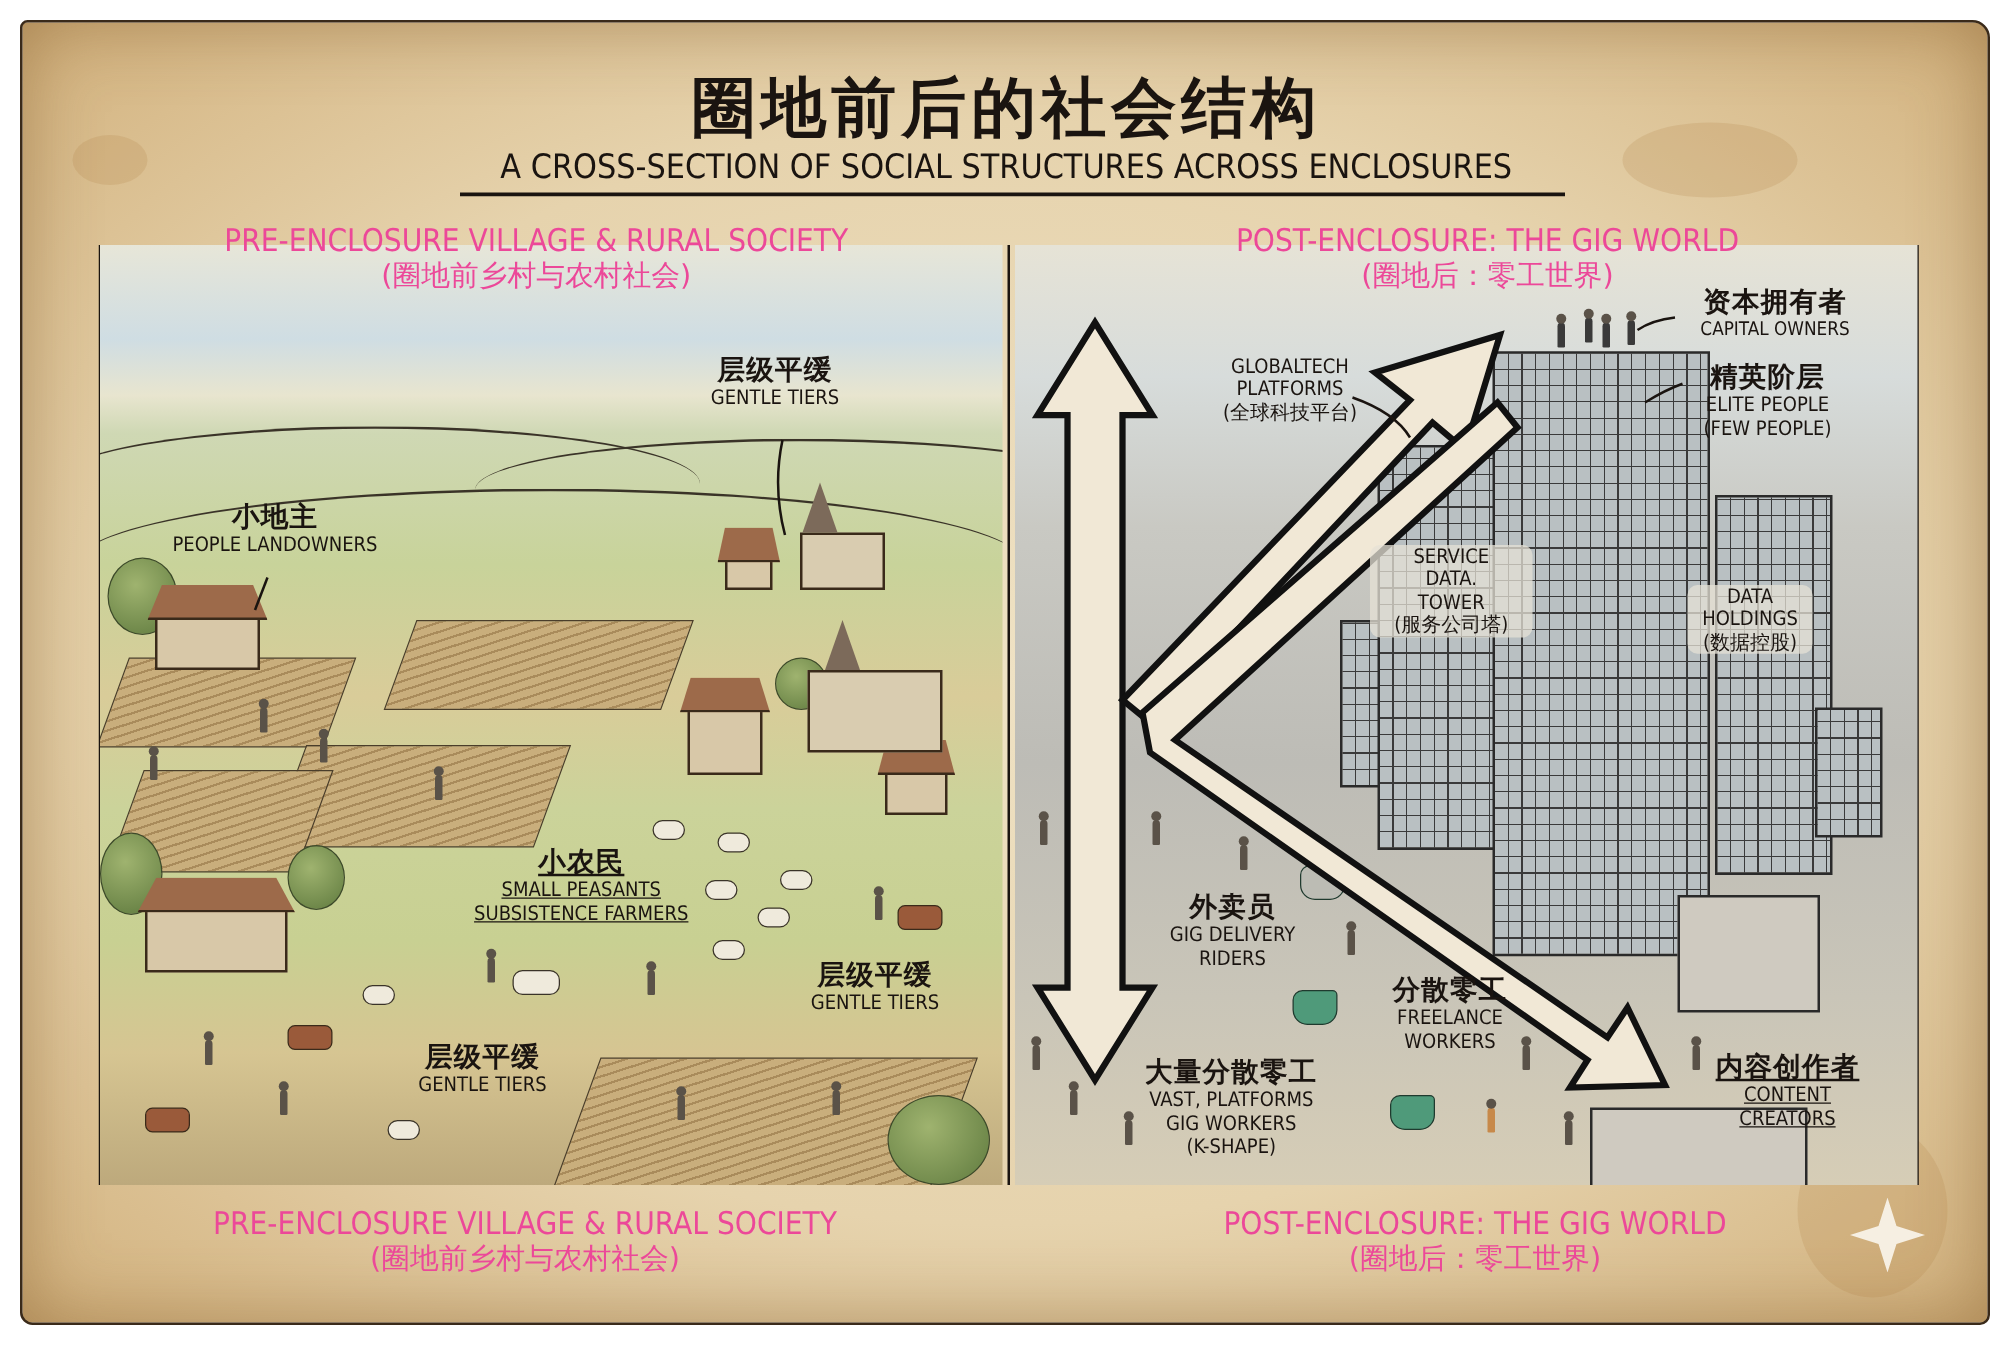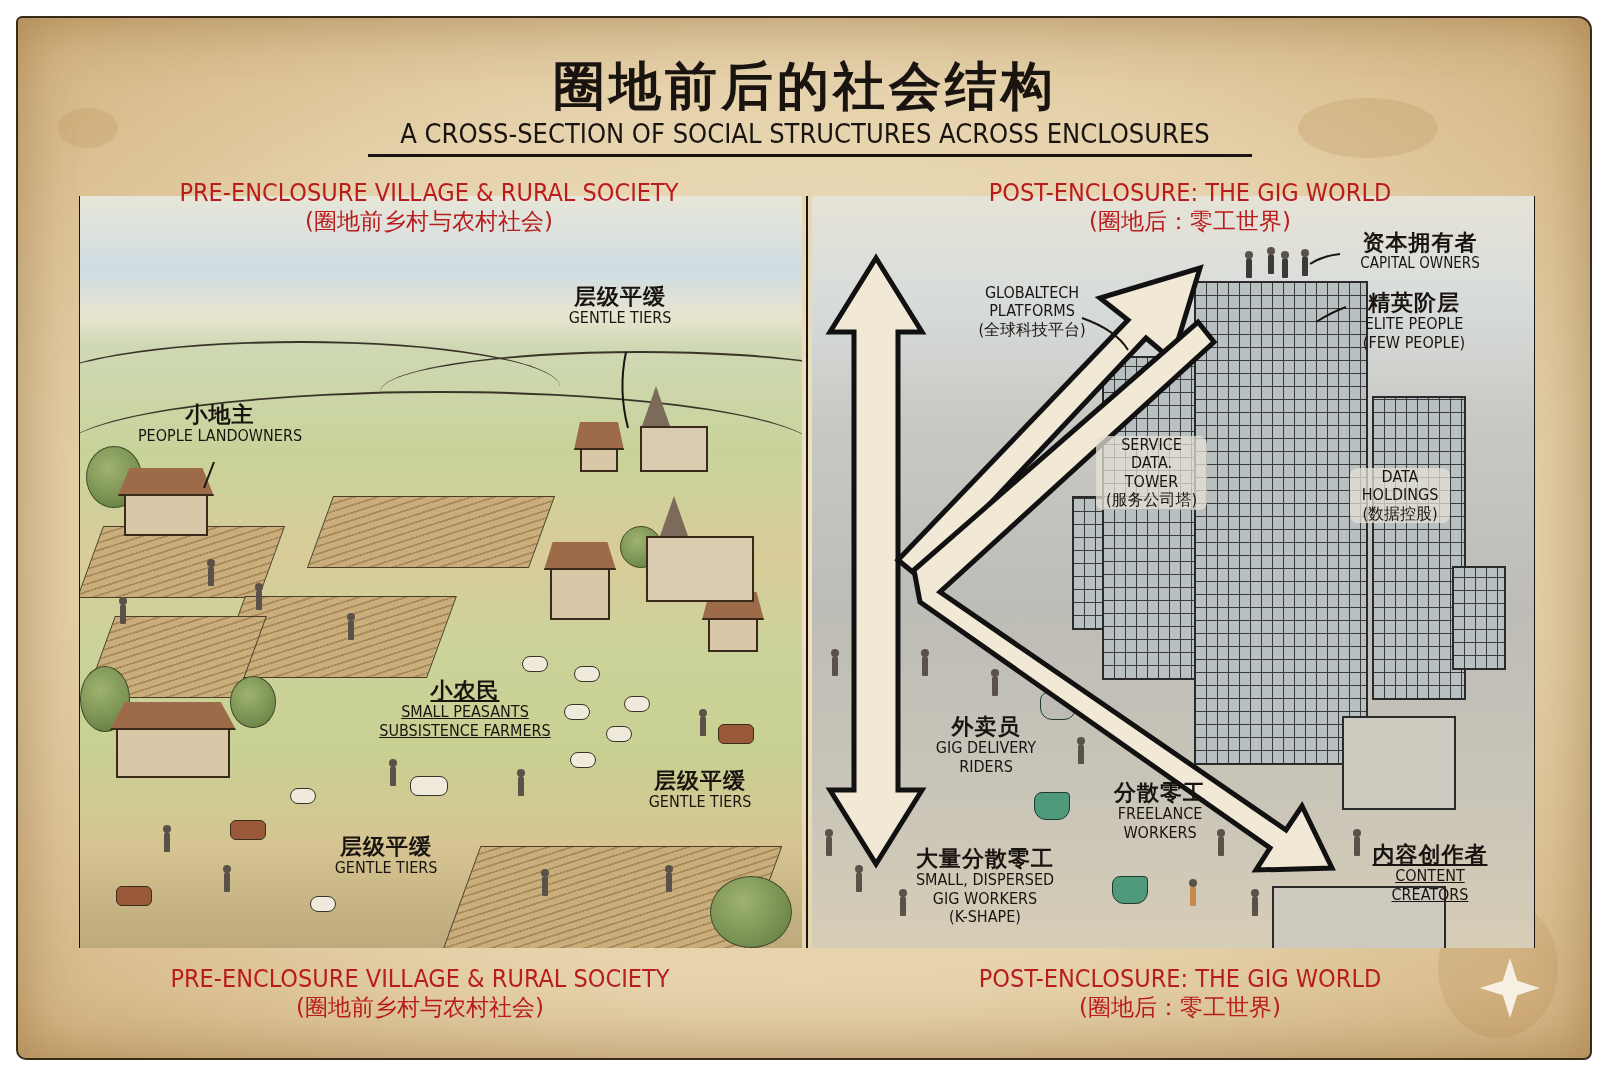--- a/index.html
+++ b/index.html
@@ -23,21 +23,21 @@
   .church{position:absolute;background:#d9ccb0;border:2px solid #3a2a1a;}
   .spire{position:absolute;width:0;height:0;border-left:14px solid transparent;border-right:14px solid transparent;border-bottom:40px solid #7c6a5a;}
   .tree{position:absolute;border-radius:50%;background:radial-gradient(circle at 40% 35%,#9fb36f,#5f7a3e);border:1.5px solid #3d4a2a;}
   .sheep{position:absolute;width:24px;height:14px;border-radius:8px;background:#efeadc;border:1.5px solid #3a3328;}
   .cow{position:absolute;width:34px;height:18px;border-radius:6px;background:#9a5a3a;border:1.5px solid #3a2a1a;}
   .person{position:absolute;width:6px;height:20px;background:#5a5248;border-radius:3px 3px 1px 1px;}
   .person::before{content:"";position:absolute;left:-1px;top:-7px;width:8px;height:8px;border-radius:50%;background:#5a5248;}
   .label{position:absolute;text-align:center;color:#1a1410;line-height:1.15;}
   .label .cn{font-size:22px;font-weight:bold;letter-spacing:1px;}
   .label .en{font-size:16px;font-family:"DejaVu Sans Condensed","DejaVu Sans",sans-serif;}
-  .sec-head{position:absolute;text-align:center;color:#b91c1c;line-height:1.2;}
+  .sec-head{position:absolute;text-align:center;color:#ec4899;line-height:1.2;}
   .sec-head .en{font-size:25px;font-family:"DejaVu Sans Condensed","DejaVu Sans",sans-serif;}
   .sec-head .cn{font-size:23px;}
   .frame-line{position:absolute;background:#1a1410;}
   .building{position:absolute;border:2px solid #2a2a2a;
     background:repeating-linear-gradient(90deg,transparent 0 10px,#3a3a3a 10px 11px),repeating-linear-gradient(0deg,#b9c0c2 0 12px,#3a3a3a 12px 13px);}
   .cubicle{position:absolute;border:2px solid #2a2a2a;background:#cfcac0;}
   .scooter{position:absolute;width:34px;height:26px;background:#4f9a7a;border:1.5px solid #1f3a2e;border-radius:8px 4px 12px 12px;}
   .sparkle{position:absolute;left:1480px;top:958px;width:60px;height:60px;background:#f6efe2;clip-path:polygon(50% 0,62% 38%,100% 50%,62% 62%,50% 100%,38% 62%,0 50%,38% 38%);}
   svg.overlay{position:absolute;left:0;top:0;}
 </style>
@@ -208,21 +208,21 @@
 <div class="label" style="left:1344px;top:290px;width:140px;">
   <div class="cn">精英阶层</div>
   <div class="en">ELITE PEOPLE</div>
   <div class="en">(FEW PEOPLE)</div>
 </div>
 <div class="label" style="left:962px;top:284px;width:140px;">
   <div class="en">GLOBALTECH</div>
   <div class="en">PLATFORMS</div>
   <div class="en">(全球科技平台)</div>
 </div>
-<div class="label" style="left:1096px;top:436px;width:111px;background:rgba(230,226,214,.75);border-radius:8px;">
+<div class="label" style="left:1096px;top:436px;width:130px;background:rgba(230,226,214,.75);border-radius:8px;">
   <div class="en">SERVICE</div>
   <div class="en">DATA.</div>
   <div class="en">TOWER</div>
   <div class="en">(服务公司塔)</div>
 </div>
 <div class="label" style="left:1350px;top:468px;width:100px;background:rgba(230,226,214,.75);border-radius:8px;">
   <div class="en">DATA</div>
   <div class="en">HOLDINGS</div>
   <div class="en">(数据控股)</div>
 </div>
@@ -231,21 +231,21 @@
   <div class="en">GIG DELIVERY</div>
   <div class="en">RIDERS</div>
 </div>
 <div class="label" style="left:1100px;top:780px;width:120px;">
   <div class="cn">分散零工</div>
   <div class="en">FREELANCE</div>
   <div class="en">WORKERS</div>
 </div>
 <div class="label" style="left:900px;top:846px;width:170px;">
   <div class="cn">大量分散零工</div>
-  <div class="en">SMALL, DISPERSED</div>
+  <div class="en">VAST, PLATFORMS</div>
   <div class="en">GIG WORKERS</div>
   <div class="en">(K-SHAPE)</div>
 </div>
 <div class="label" style="left:1360px;top:842px;width:140px;text-decoration:underline;">
   <div class="cn">内容创作者</div>
   <div class="en">CONTENT</div>
   <div class="en">CREATORS</div>
 </div>
 
 <div class="sec-head" style="left:120px;width:600px;top:964px;">

